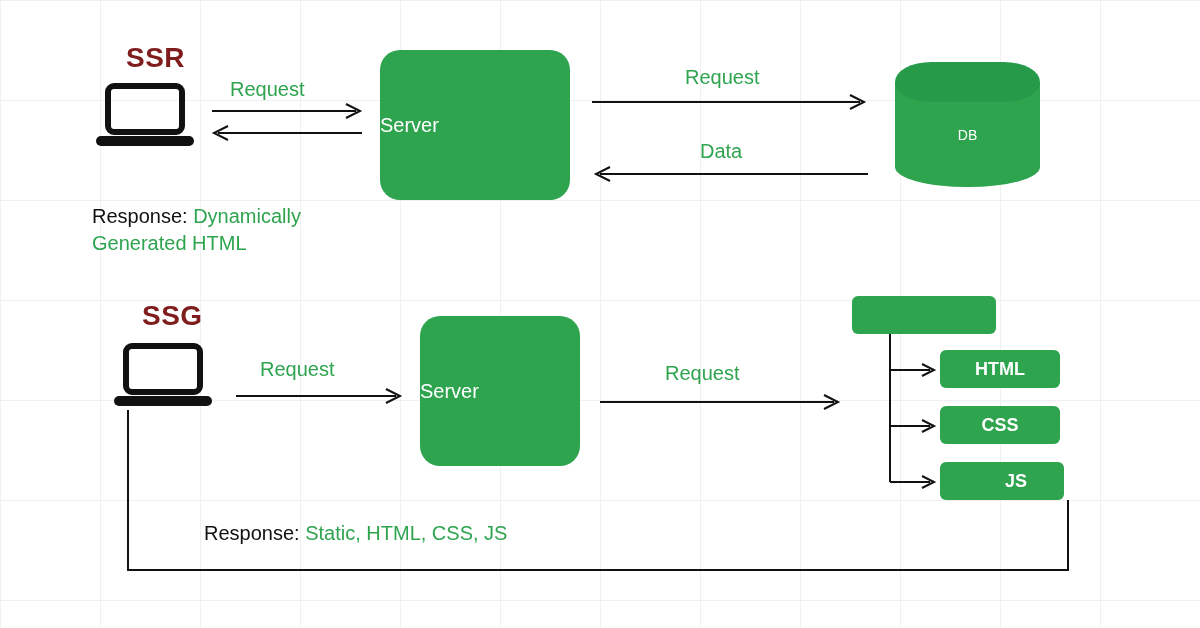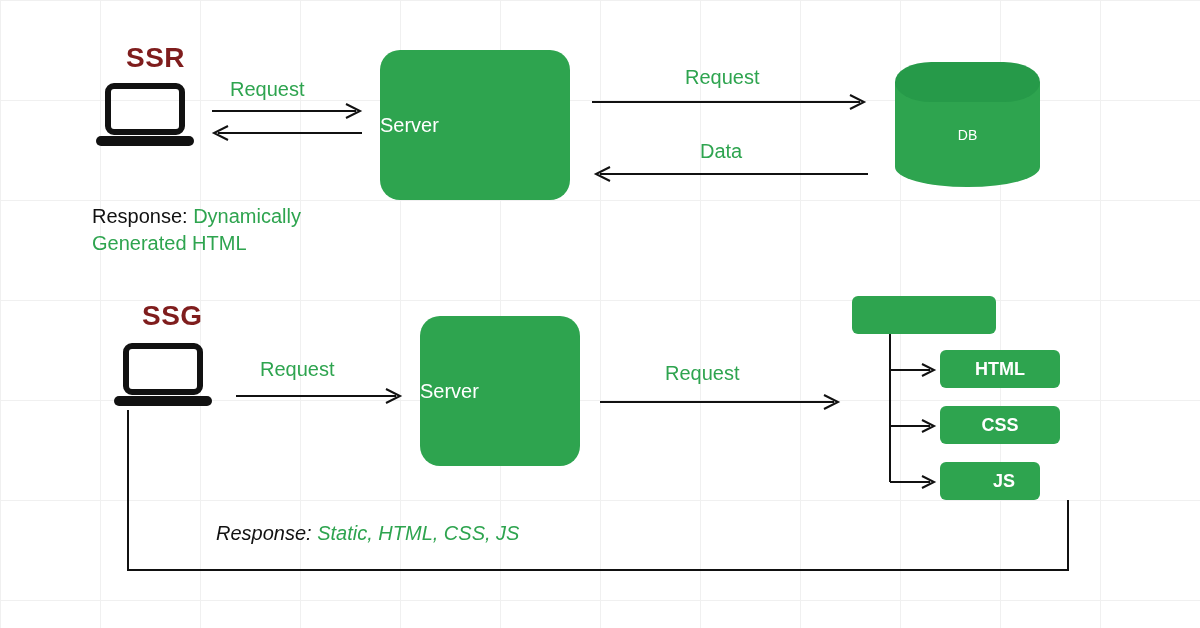--- a/index.html
+++ b/index.html
@@ -163,40 +163,40 @@
   </svg>
 </div>
 
 <div class="abs asset-box" style="left:852px; top:296px; width:144px; height:38px;"></div>
 <div class="abs asset-box" style="left:940px; top:350px; width:120px; height:38px;">
     <span>HTML</span>
   </div>
 <div class="abs asset-box" style="left:940px; top:406px; width:120px; height:38px;">
     <span>CSS</span>
   </div>
-<div class="abs asset-box" style="left:940px; top:462px; width:100px; height:38px;padding-left:28px;">
+<div class="abs asset-box" style="left:940px; top:462px; width:124px; height:38px;padding-left:28px;">
     <span>JS</span>
   </div>
 
 <div class="abs" style="left:880px; top:334px;">
   <svg width="70" height="160">
     <line x1="10" y1="0" x2="10" y2="148" stroke="#111" stroke-width="2"></line>
 
     <line x1="10" y1="36" x2="50" y2="36" stroke="#111" stroke-width="2"></line>
     <polyline points="42,30 54,36 42,42" fill="none" stroke="#111" stroke-width="2"></polyline>
 
     <line x1="10" y1="92" x2="50" y2="92" stroke="#111" stroke-width="2"></line>
     <polyline points="42,86 54,92 42,98" fill="none" stroke="#111" stroke-width="2"></polyline>
 
     <line x1="10" y1="148" x2="50" y2="148" stroke="#111" stroke-width="2"></line>
     <polyline points="42,142 54,148 42,154" fill="none" stroke="#111" stroke-width="2"></polyline>
   </svg>
 </div>
 
-<div class="abs lbl-resp" style="left:216px; top:520px;font-style:italic;">
+<div class="abs lbl-resp" style="left:204px; top:520px;">
   <span class="k">Response: </span><span class="v">Static, HTML, CSS, JS</span>
 </div>
 
 <div class="abs" style="left:128px; top:410px;">
   <svg width="960" height="175" style="overflow:visible">
     <polyline points="940,90 940,160 0,160 0,0" fill="none" stroke="#111" stroke-width="2"></polyline>
   </svg>
 </div>
 
 </body></html>

